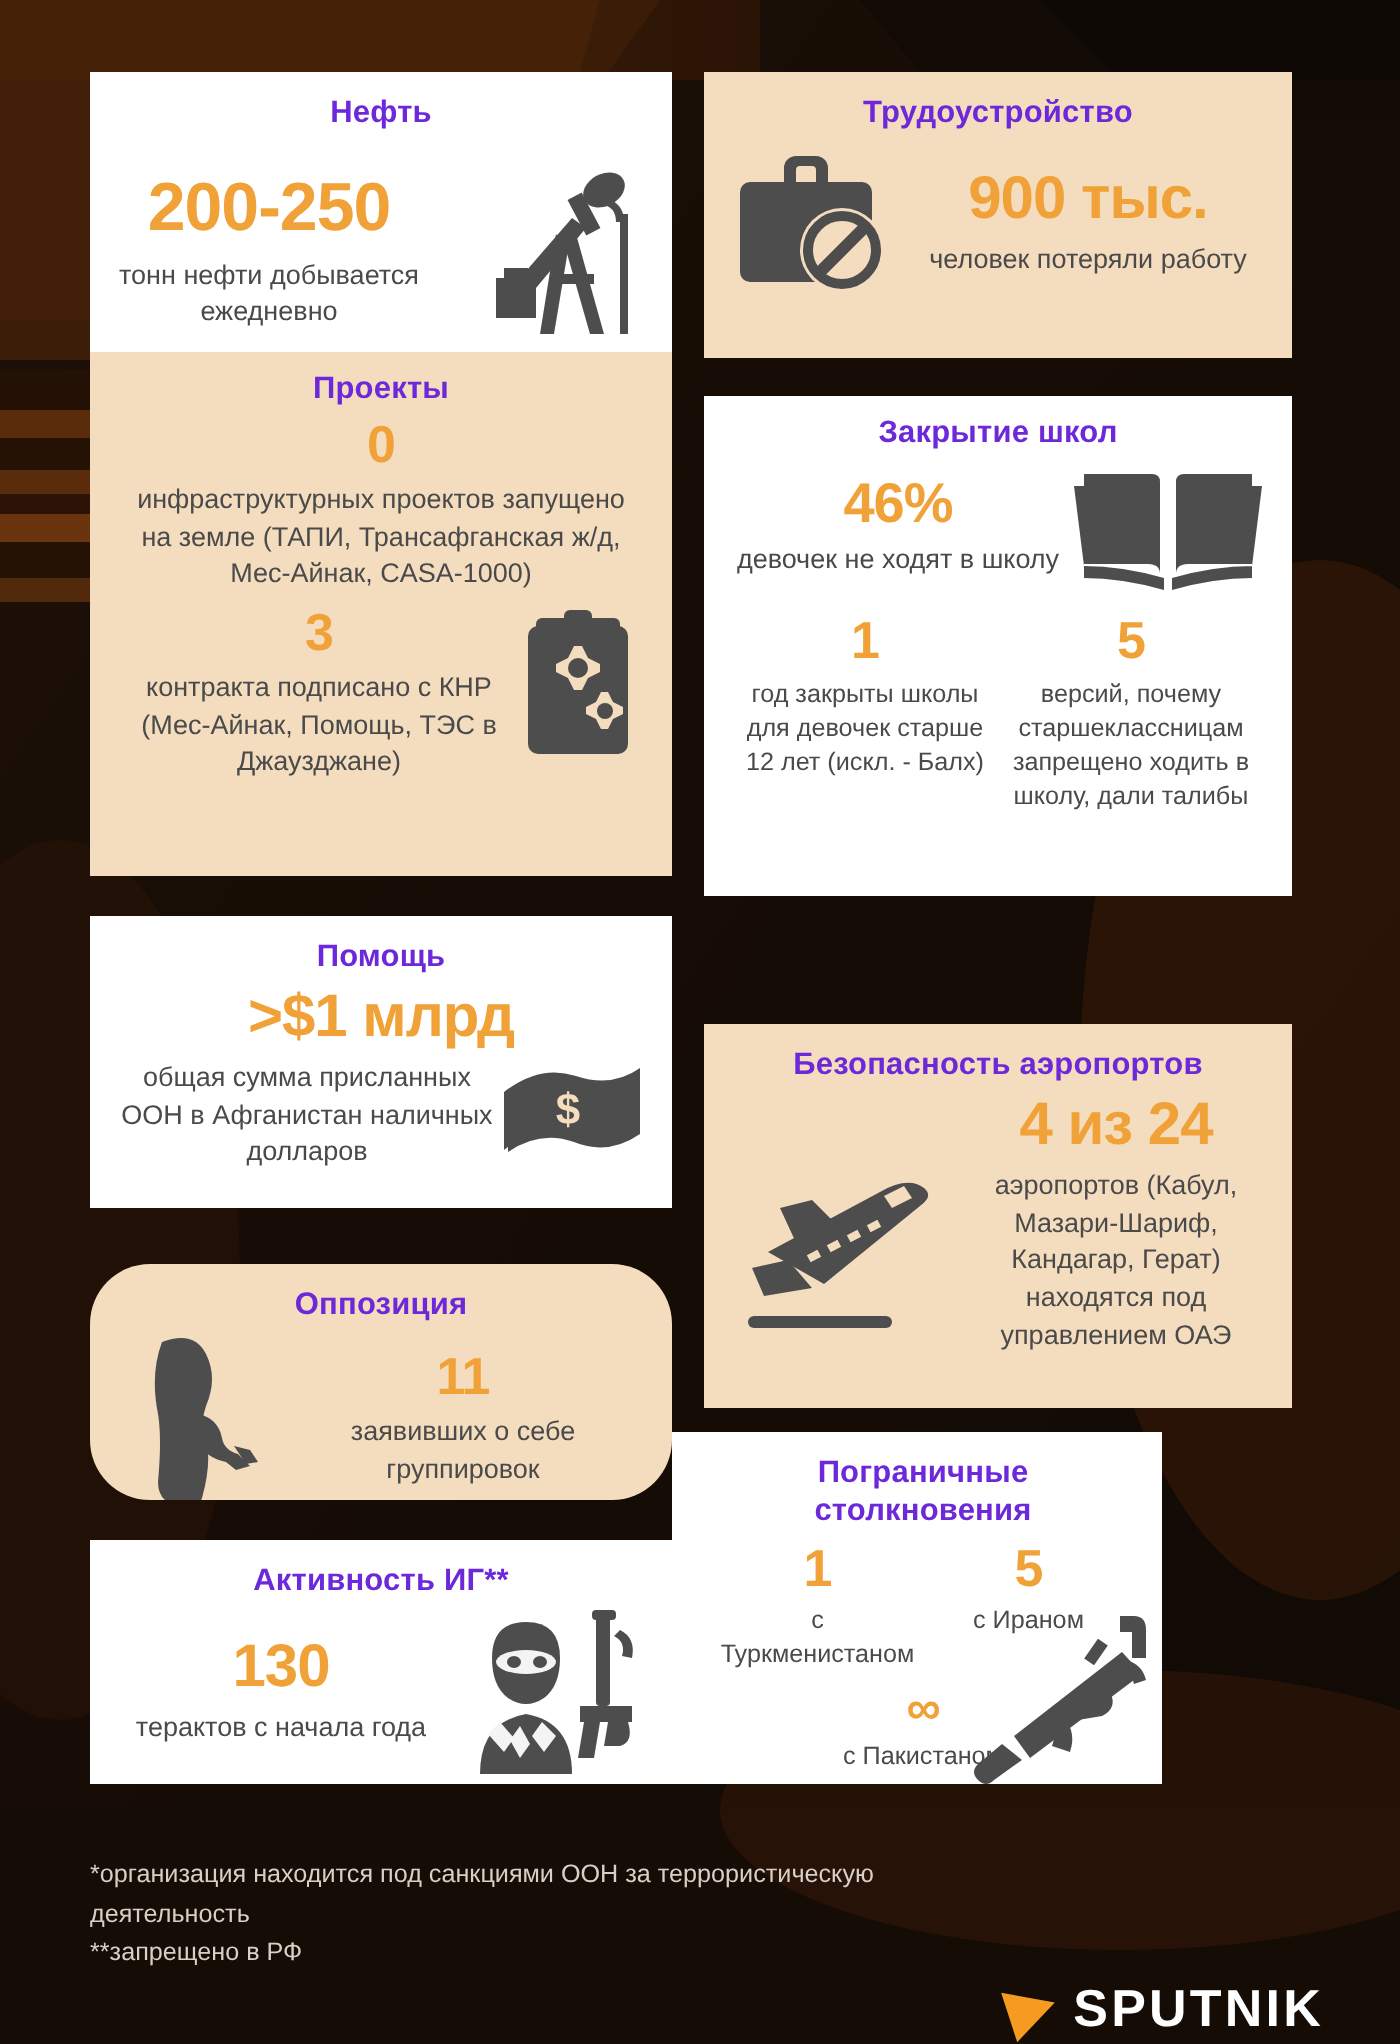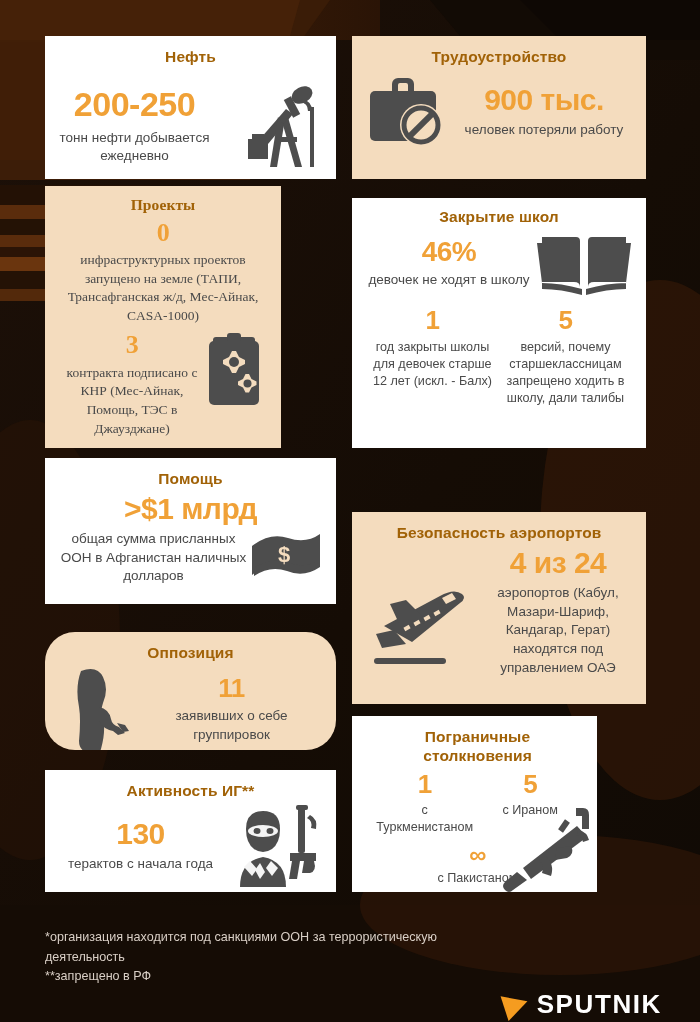--- a/index.html
+++ b/index.html
@@ -20,21 +20,21 @@
     padding:10px 14px;
     text-align:center;
     overflow:hidden;
   }
   .card.white{background:#ffffff;}
   .card.cream{background:#f4dcbe;}
 
   .ctitle{
     font-weight:bold;
     font-size:15.5px;
-    color:#a16207;
+    color:#6d28d9;
     letter-spacing:.1px;
     margin:2px 0 4px;
     line-height:1.2;
   }
   .bignum{
     font-weight:bold;
     color:#f0a137;
     line-height:1.05;
     letter-spacing:-.5px;
   }
@@ -159,21 +159,21 @@
       <circle cx="55" cy="54" r="17" fill="none" stroke="#4d4d4d" stroke-width="5"></circle>
       <rect x="52" y="36" width="6" height="36" fill="#4d4d4d" transform="rotate(45 55 54)"></rect>
     </svg>
     <div class="col" style="padding-left:2px;">
       <div class="bignum n30">900 тыс.</div>
       <div class="desc" style="margin-top:6px;">человек потеряли работу</div>
     </div>
   </div>
 </div>
 
-<div class="card cream" style="left:45px;top:186px;width:236px;height:262px;padding-top:8px;font-family:Liberation Serif, serif;">
+<div class="card cream" style="left:45px;top:176px;width:291px;height:262px;padding-top:8px;">
   <div class="ctitle">Проекты</div>
   <div class="bignum n26">0</div>
   <div class="desc" style="margin-top:5px;padding:0 6px;">инфраструктурных проектов запущено на земле (ТАПИ, Трансафганская ж/д, Мес-Айнак, CASA-1000)</div>
   <div class="row" style="margin-top:6px;align-items:flex-start;">
     <div class="col">
       <div class="bignum n26">3</div>
       <div class="desc" style="margin-top:5px;">контракта подписано с КНР (Мес-Айнак, Помощь, ТЭС в Джаузджане)</div>
     </div>
     <svg class="icon" width="62" height="76" viewBox="0 0 62 76" style="margin-top:2px;">
       <g fill="#4d4d4d">
@@ -306,21 +306,21 @@
         <path d="M45 56 l7 7 l-6 8 l-6 -8 Z"></path>
       </g>
       <g fill="#4d4d4d">
         <ellipse cx="31" cy="26" rx="3.5" ry="3"></ellipse>
         <ellipse cx="44" cy="26" rx="3.5" ry="3"></ellipse>
       </g>
     </svg>
   </div>
 </div>
 
-<div class="card white" style="left:352px;top:716px;width:245px;height:176px;padding-top:10px;padding-left:20px;">
+<div class="card white" style="left:336px;top:716px;width:245px;height:176px;padding-top:10px;padding-left:20px;">
   <div class="ctitle">Пограничные столкновения</div>
   <div class="row" style="margin-top:6px;align-items:flex-start;">
     <div class="col">
       <div class="bignum n26">1</div>
       <div class="desc sm" style="margin-top:4px;">с Туркменистаном</div>
     </div>
     <div class="col">
       <div class="bignum n26">5</div>
       <div class="desc sm" style="margin-top:4px;">с Ираном</div>
     </div>

